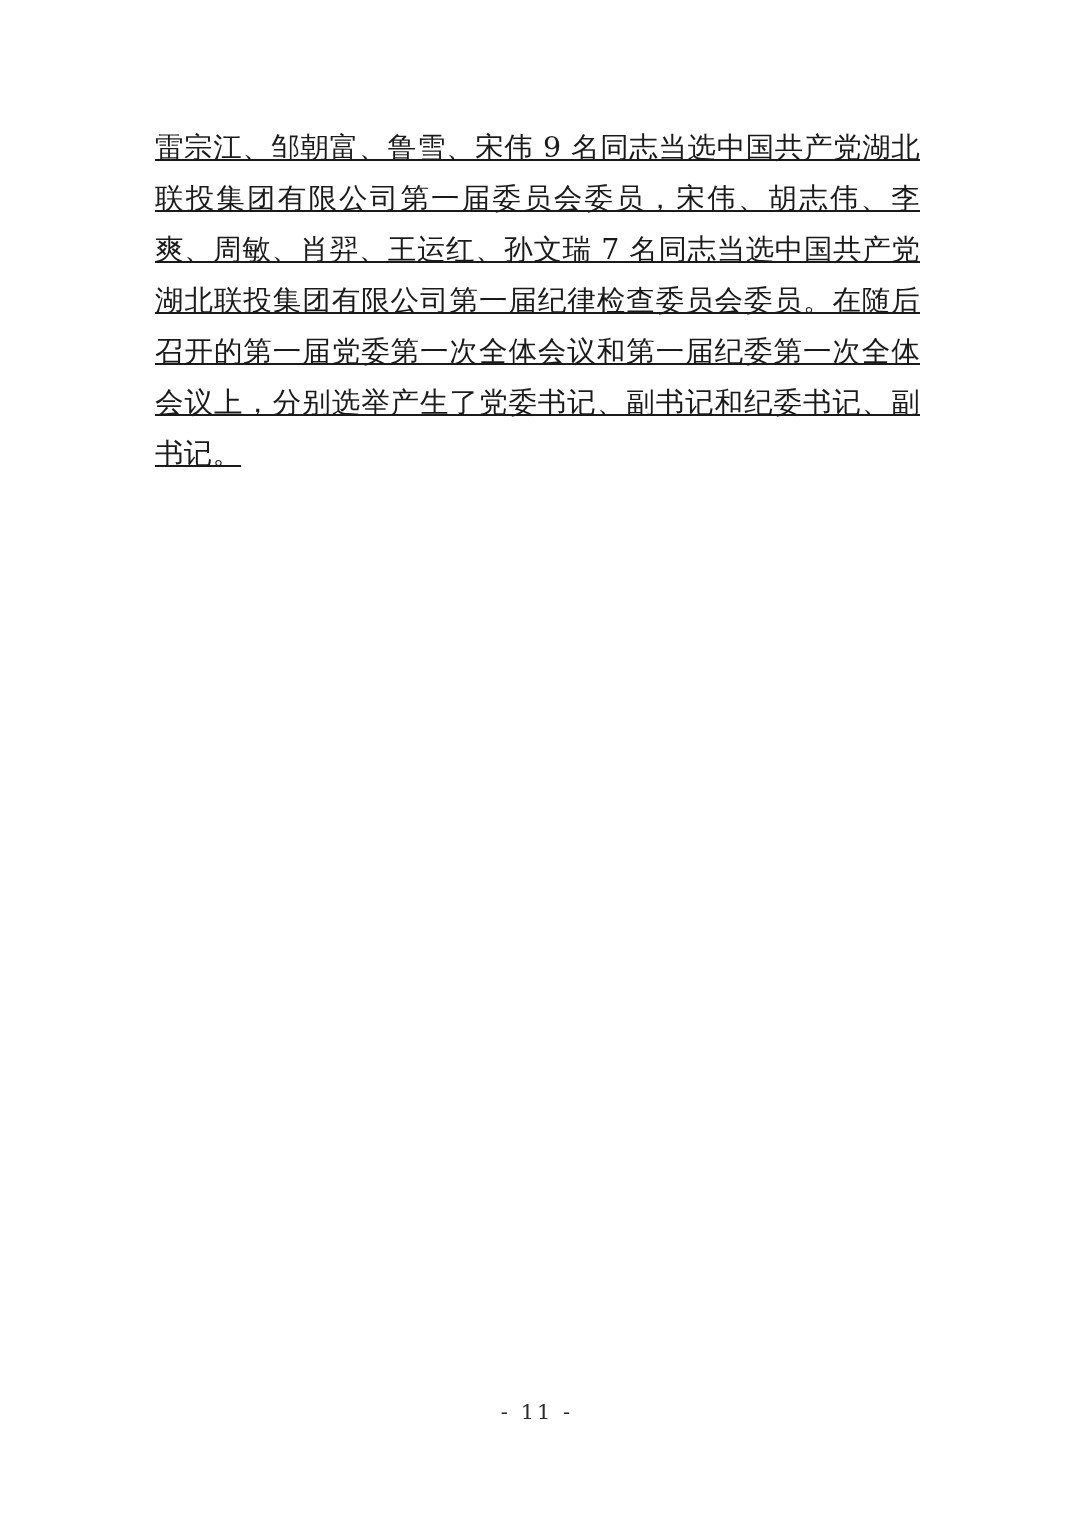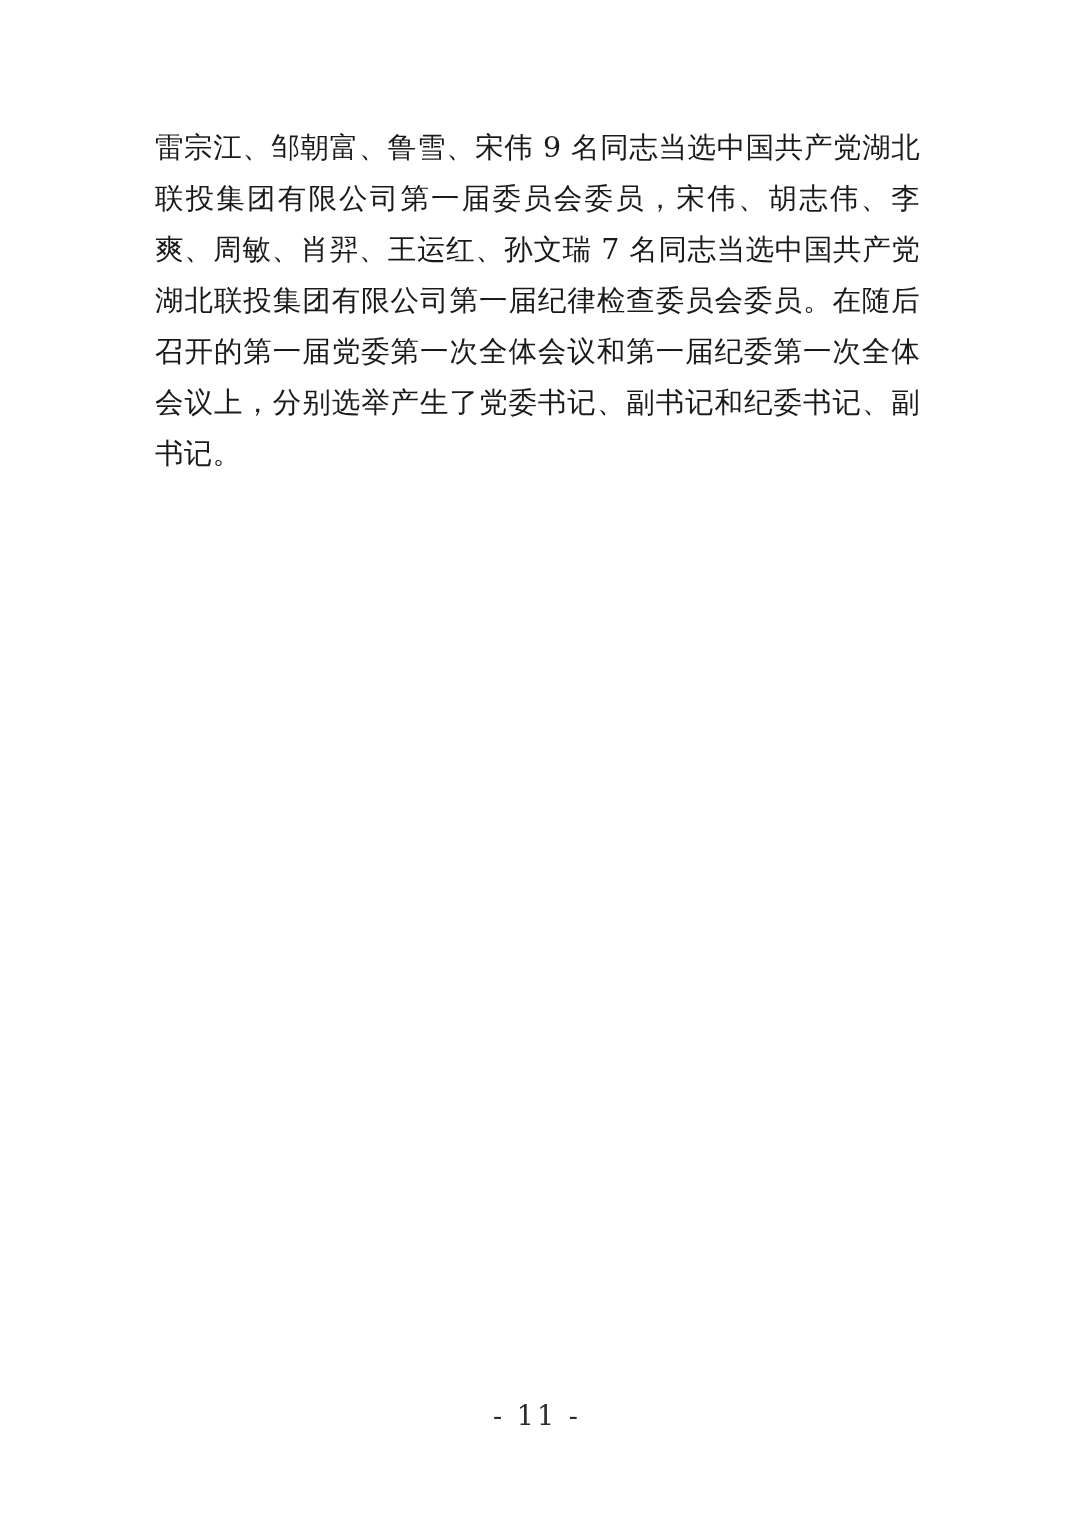--- a/index.html
+++ b/index.html
@@ -26,31 +26,32 @@
   .paragraph {
     font-size: 28.5px;
     line-height: 51px;
     color: #1a1a1a;
     text-align: justify;
     text-justify: inter-ideograph;
     letter-spacing: 0.2px;
     margin: 0;
     text-indent: 0;
     word-break: break-all;
+    text-decoration: underline;
   }
   .footer {
     position: absolute;
     left: 0;
     right: 0;
     top: 1400px;
     text-align: center;
   }
   .page-number {
     display: inline-block;
-    font-size: 27px;
+    font-size: 21px;
     color: #2b2b2b;
     letter-spacing: 3px;
     font-family: "DejaVu Serif", "Liberation Serif", serif;
   }
 </style>
 </head>
 <body>
 
 <div class="page">
 

